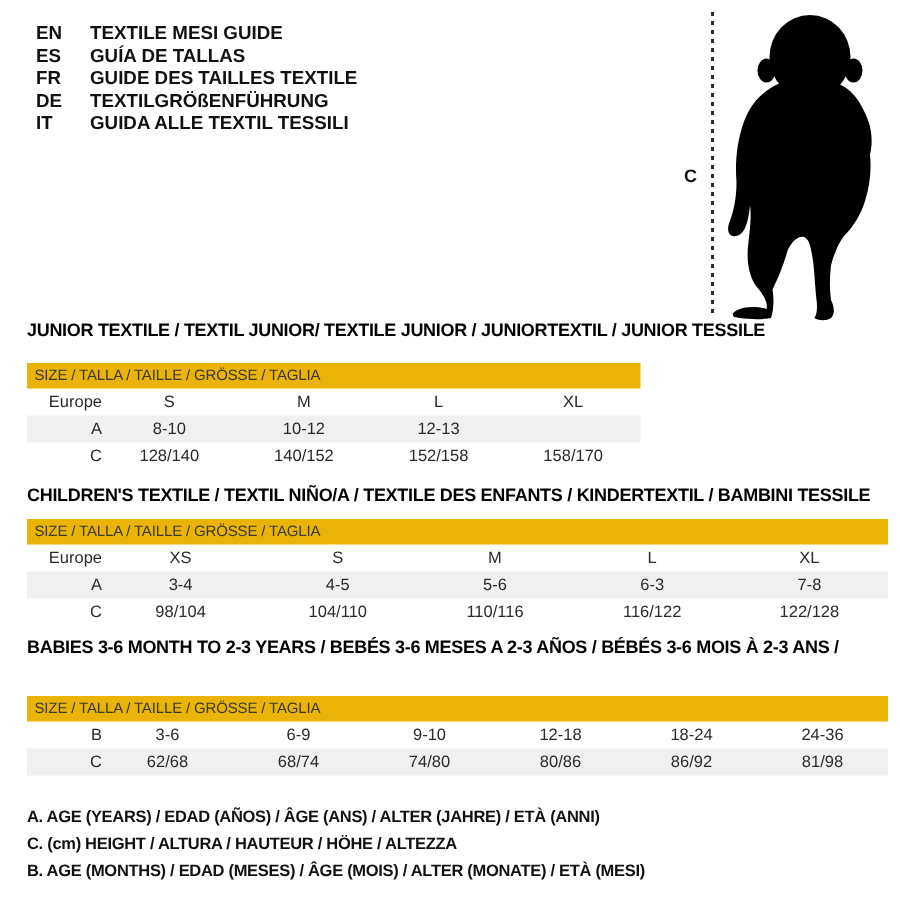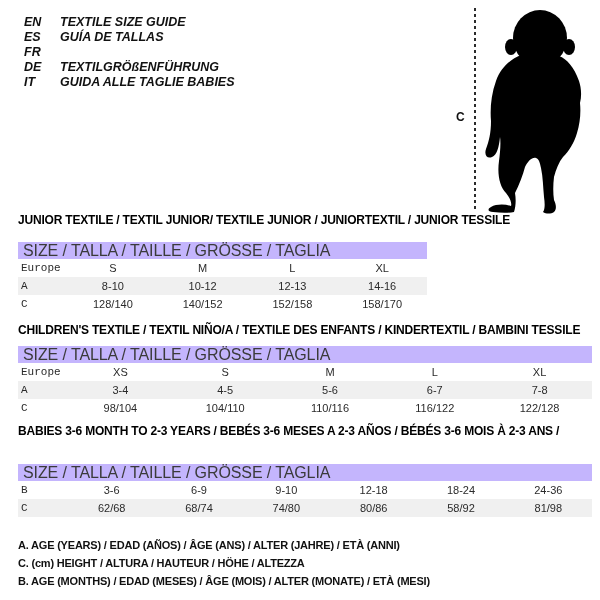--- a/index.html
+++ b/index.html
@@ -1,70 +1,71 @@
 <!DOCTYPE html>
 <html><head>
 <meta charset="utf-8">
 <style>
   html,body{margin:0;padding:0;}
   body{width:600px;height:600px;background:#ffffff;position:relative;overflow:hidden;
        font-family:"Liberation Sans", sans-serif;color:#1a1a1a;}
   .abs{position:absolute;}
 
   
-  .lang-list{left:24px;top:15px;font-style:italic;}
+  .lang-list{left:24px;top:15px;}
   .lang-row{display:grid;grid-template-columns:36px auto;line-height:15px;
             font-weight:bold;font-size:12.5px;color:#111;}
 
   
   .dash-line{left:474px;top:8px;width:2px;height:201px;
              background:repeating-linear-gradient(to bottom,#2b2b2b 0 3px,transparent 3px 6px);}
   .c-label{left:456px;top:110px;font-weight:bold;font-size:12px;color:#111;}
   .silhouette{left:483px;top:9px;}
 
   
   .sec-title{left:18px;font-weight:bold;font-size:12px;color:#000;line-height:16px;
              letter-spacing:-0.2px;white-space:nowrap;}
   .stable{left:18px;}
-  .size-bar{height:17px;line-height:17px;background:#c4b5fd;color:#3a3a3a;
-            font-size:16px;padding-left:5px;letter-spacing:-0.1px;}
+  .size-bar{height:17px;line-height:17px;background:#eab308;color:#3a3a3a;
+            font-size:10px;padding-left:5px;letter-spacing:-0.1px;}
   .trow{display:grid;height:18px;line-height:18px;font-size:11px;color:#2a2a2a;}
   .t1 .trow{grid-template-columns:50px repeat(4,1fr);}
   .t2 .trow{grid-template-columns:50px repeat(5,1fr);}
   .t3 .trow{grid-template-columns:50px repeat(6,1fr);}
-  .trow .tlabel{padding-left:3px;text-align:left;font-family:Liberation Mono, monospace;}
+  .trow .tlabel{padding-left:3px;text-align:right;}
   .trow .tcell{text-align:center;}
   .stripe{background:#f0f0f0;}
 
   
   .notes{left:18px;top:536px;font-weight:bold;font-size:11px;line-height:18px;
          color:#111;letter-spacing:-0.2px;}
 </style>
 </head>
 <body>
 
 <div class="abs lang-list">
   <div class="lang-row">
     <span>EN</span>
-    <span>TEXTILE SIZE GUIDE</span>
+    <span>TEXTILE MESI GUIDE</span>
   </div>
   <div class="lang-row">
     <span>ES</span>
     <span>GUÍA DE TALLAS</span>
   </div>
   <div class="lang-row">
     <span>FR</span>
+    <span>GUIDE DES TAILLES TEXTILE</span>
   </div>
   <div class="lang-row">
     <span>DE</span>
     <span>TEXTILGRÖßENFÜHRUNG</span>
   </div>
   <div class="lang-row">
     <span>IT</span>
-    <span>GUIDA ALLE TAGLIE BABIES</span>
+    <span>GUIDA ALLE TEXTIL TESSILI</span>
   </div>
 </div>
 
 <div class="abs dash-line"></div>
 <div class="abs c-label">C</div>
 <svg class="abs silhouette" width="115" height="206" viewBox="0 0 115 206">
   <g fill="#000000">
     <ellipse cx="57" cy="29" rx="27" ry="28"></ellipse>
     <ellipse cx="28" cy="38" rx="6" ry="8"></ellipse>
     <ellipse cx="86" cy="38" rx="6" ry="8"></ellipse>
@@ -106,21 +107,20 @@
     <div class="tcell">S</div>
     <div class="tcell">M</div>
     <div class="tcell">L</div>
     <div class="tcell">XL</div>
   </div>
   <div class="trow stripe">
     <div class="tlabel">A</div>
     <div class="tcell">8-10</div>
     <div class="tcell">10-12</div>
     <div class="tcell">12-13</div>
-    <div class="tcell">14-16</div>
   </div>
   <div class="trow">
     <div class="tlabel">C</div>
     <div class="tcell">128/140</div>
     <div class="tcell">140/152</div>
     <div class="tcell">152/158</div>
     <div class="tcell">158/170</div>
   </div>
 </div>
 
@@ -133,21 +133,21 @@
     <div class="tcell">S</div>
     <div class="tcell">M</div>
     <div class="tcell">L</div>
     <div class="tcell">XL</div>
   </div>
   <div class="trow stripe">
     <div class="tlabel">A</div>
     <div class="tcell">3-4</div>
     <div class="tcell">4-5</div>
     <div class="tcell">5-6</div>
-    <div class="tcell">6-7</div>
+    <div class="tcell">6-3</div>
     <div class="tcell">7-8</div>
   </div>
   <div class="trow">
     <div class="tlabel">C</div>
     <div class="tcell">98/104</div>
     <div class="tcell">104/110</div>
     <div class="tcell">110/116</div>
     <div class="tcell">116/122</div>
     <div class="tcell">122/128</div>
   </div>
@@ -166,21 +166,21 @@
     <div class="tcell">12-18</div>
     <div class="tcell">18-24</div>
     <div class="tcell">24-36</div>
   </div>
   <div class="trow stripe">
     <div class="tlabel">C</div>
     <div class="tcell">62/68</div>
     <div class="tcell">68/74</div>
     <div class="tcell">74/80</div>
     <div class="tcell">80/86</div>
-    <div class="tcell">58/92</div>
+    <div class="tcell">86/92</div>
     <div class="tcell">81/98</div>
   </div>
 </div>
 
 <div class="abs notes">
   <div>A. AGE (YEARS) / EDAD (AÑOS) / ÂGE (ANS) / ALTER (JAHRE) / ETÀ (ANNI)</div>
   <div>C. (cm) HEIGHT / ALTURA / HAUTEUR / HÖHE / ALTEZZA</div>
   <div>B. AGE (MONTHS) / EDAD (MESES) / ÂGE (MOIS) / ALTER (MONATE) / ETÀ (MESI)</div>
 </div>
 

